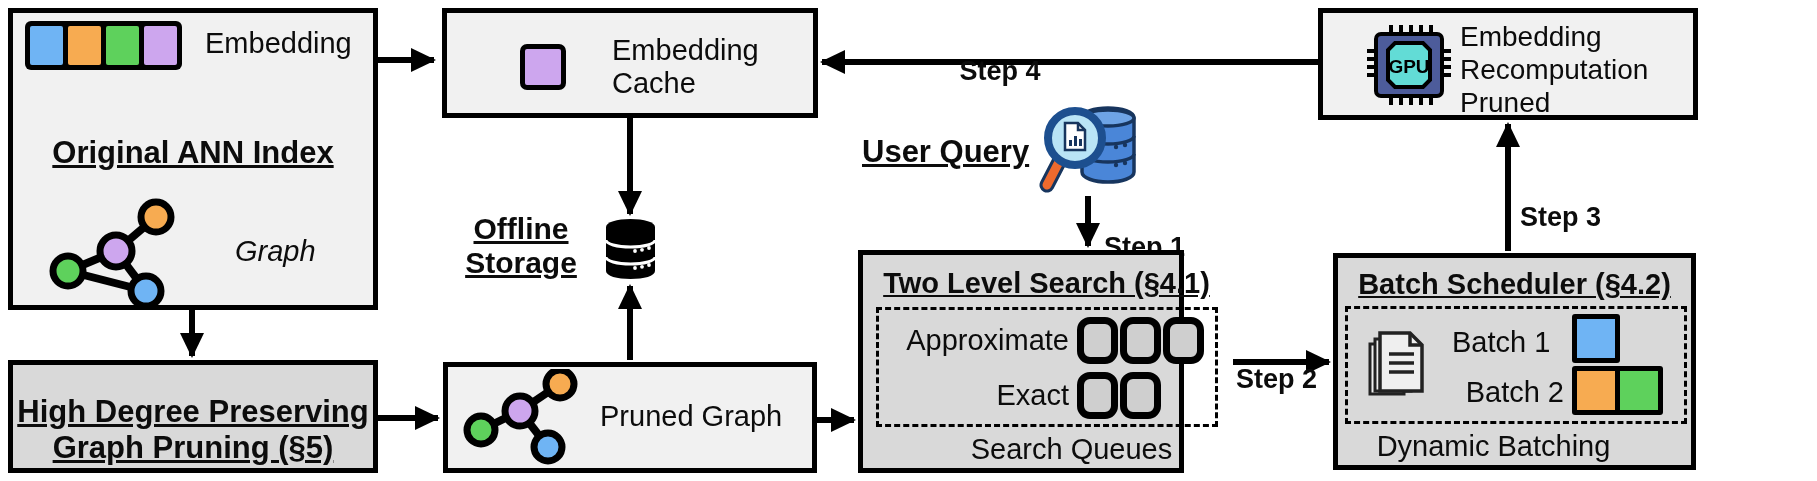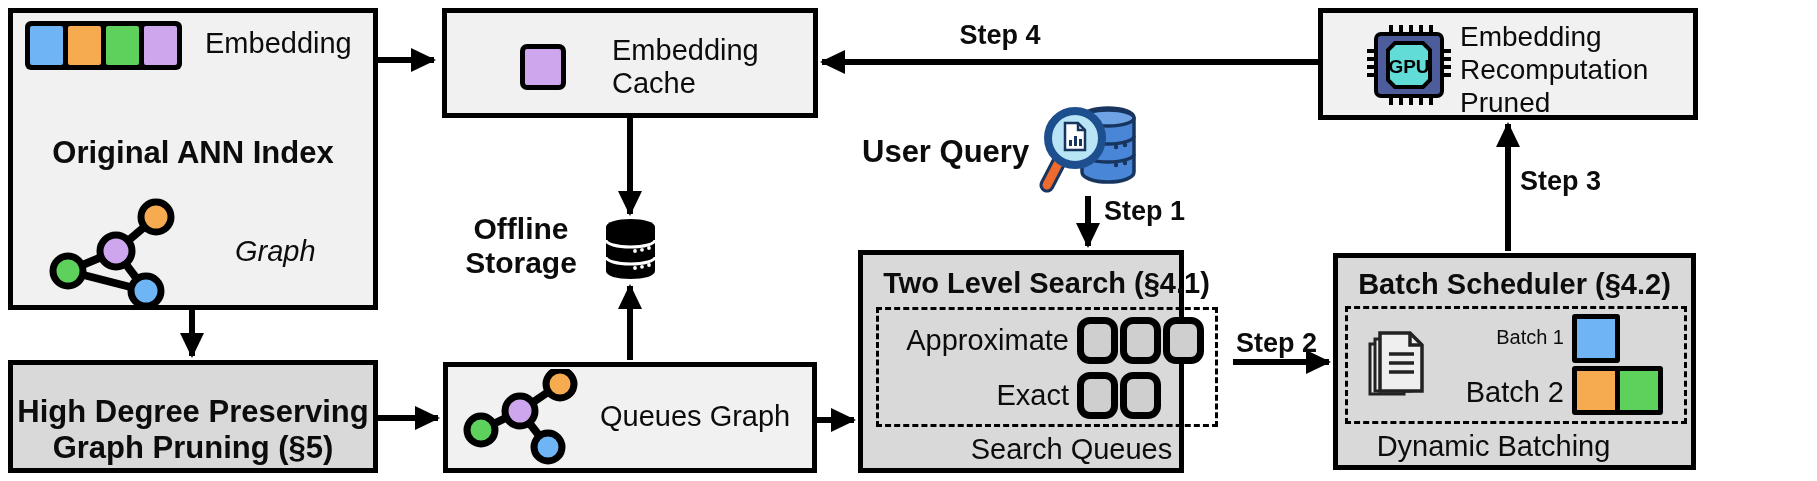--- a/index.html
+++ b/index.html
@@ -12,28 +12,29 @@
     color: #0c0c0c;
     overflow: hidden;
   }
   .box {
     position: absolute;
     border: 5px solid #000;
   }
   .box-light { background: #f1f1f1; }
   .box-dark  { background: #d9d9d9; }
   .abs { position: absolute; }
-  .bold { font-weight: bold; }
+  .bold { font-weight: bold; text-decoration: underline; }
   .center { text-align: center; }
   .lbl { white-space: nowrap; }
   .step-label {
     position: absolute;
     font-weight: bold;
     font-size: 27px;
     white-space: nowrap;
+    margin-top: 36px;
   }
   #arrow-layer {
     position: absolute; left: 0; top: 0;
     width: 1817px; height: 481px;
     pointer-events: none;
   }
   .arrow { stroke: #000; stroke-width: 6; }
 
   
   .emb-strip {
@@ -202,21 +203,21 @@
         <path d="M11,11 h36 v52 h-36 z"></path>
         <path d="M16,5 h30 l12,12 v46 h-42 z" stroke-width="3.5"></path>
         <path d="M46,5 v12 h12" fill="none" stroke-width="3.5"></path>
       </g>
       <g stroke="#222" stroke-width="3.5">
         <line x1="25" y1="26" x2="50" y2="26"></line>
         <line x1="25" y1="35" x2="50" y2="35"></line>
         <line x1="25" y1="44" x2="50" y2="44"></line>
       </g>
     </svg>
-    <div class="abs lbl" style="left:114px; top:68px; width:112px; text-align:right; font-size:20px;">Batch 1</div>
+    <div class="abs lbl" style="left:114px; top:68px; width:112px; font-size:29px;">Batch 1</div>
     <div class="abs batch-frame" style="left:234px; top:56px;">
       <div class="batch-sq" style="background:#6fb4f4;"></div>
     </div>
     <div class="abs lbl" style="left:114px; top:118px; width:112px; text-align:right; font-size:29px;">Batch 2</div>
     <div class="abs batch-frame" style="left:234px; top:108px;">
       <div class="batch-sq" style="background:#f7ab51;"></div>
       <div class="batch-sq" style="background:#5ed15c;"></div>
     </div>
     <div class="abs center" style="left:0; top:172px; width:311px; font-size:29px;">Dynamic Batching</div>
   </div>
@@ -268,16 +269,16 @@
         <line x1="58" y1="42" x2="98" y2="15"></line>
         <line x1="58" y1="42" x2="86" y2="78"></line>
       </g>
       <g stroke="#000" stroke-width="7">
         <circle cx="98" cy="15" r="14" fill="#f7ab51"></circle>
         <circle cx="19" cy="61" r="14" fill="#5ed15c"></circle>
         <circle cx="86" cy="78" r="14" fill="#6fb4f4"></circle>
         <circle cx="58" cy="42" r="15" fill="#cda6ee"></circle>
       </g>
     </svg>
-    <div class="abs lbl" style="left:152px; top:33px; font-size:29px;">Queues Graph</div>
+    <div class="abs lbl" style="left:152px; top:33px; font-size:29px;">Pruned Graph</div>
   </div>
 
 </div>
 
 </body></html>

